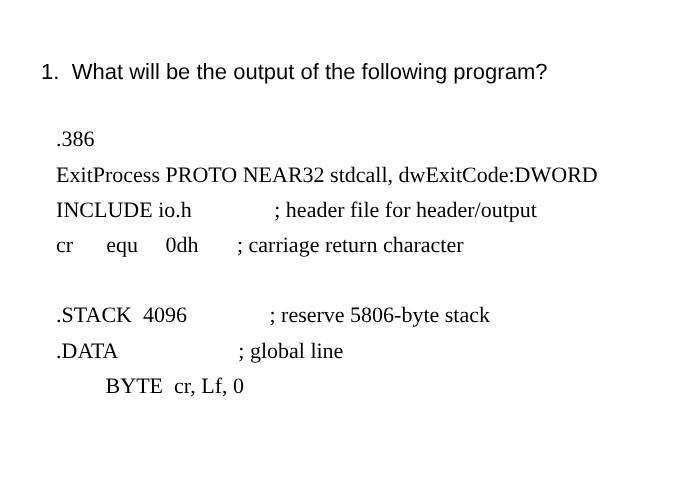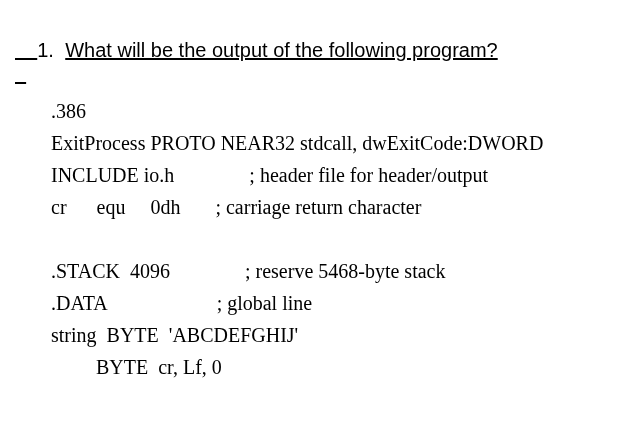--- a/index.html
+++ b/index.html
@@ -13,26 +13,25 @@
     color: #000000;
     font-family: "Liberation Sans", sans-serif;
     overflow: hidden;
   }
   .page {
     position: relative;
     width: 628px;
     height: 441px;
   }
   .question {
-    padding-top: 14px;
+    padding-top: 30px;
     padding-left: 15px;
     font-size: 20px;
     line-height: 24px;
     white-space: pre;
-    text-decoration: underline;
   }
   .qnum {
     display: inline-block;
     width: 28px;
   }
   .code {
     margin-top: 9px;
     margin-left: 51px;
     font-size: 20px;
   }
@@ -51,20 +50,19 @@
   <div class="question">
     <span class="qnum">1.</span><span>What will be the output of the following program?</span>
   </div>
 
   <div class="code">
     <div class="code-line">.386</div>
     <div class="code-line">ExitProcess PROTO NEAR32 stdcall, dwExitCode:DWORD</div>
     <div class="code-line">INCLUDE io.h               ; header file for header/output</div>
     <div class="code-line">cr      equ     0dh       ; carriage return character</div>
     <div class="code-line"></div>
-    <div class="code-line">.STACK  4096               ; reserve 5468-byte stack</div>
+    <div class="code-line">.STACK  4096               ; reserve 5806-byte stack</div>
     <div class="code-line">.DATA                      ; global line</div>
-    <div class="code-line">string  BYTE  'ABCDEFGHIJ'</div>
     <div class="code-line">         BYTE  cr, Lf, 0</div>
 
   </div>
 
 </div>
 
 </body></html>

